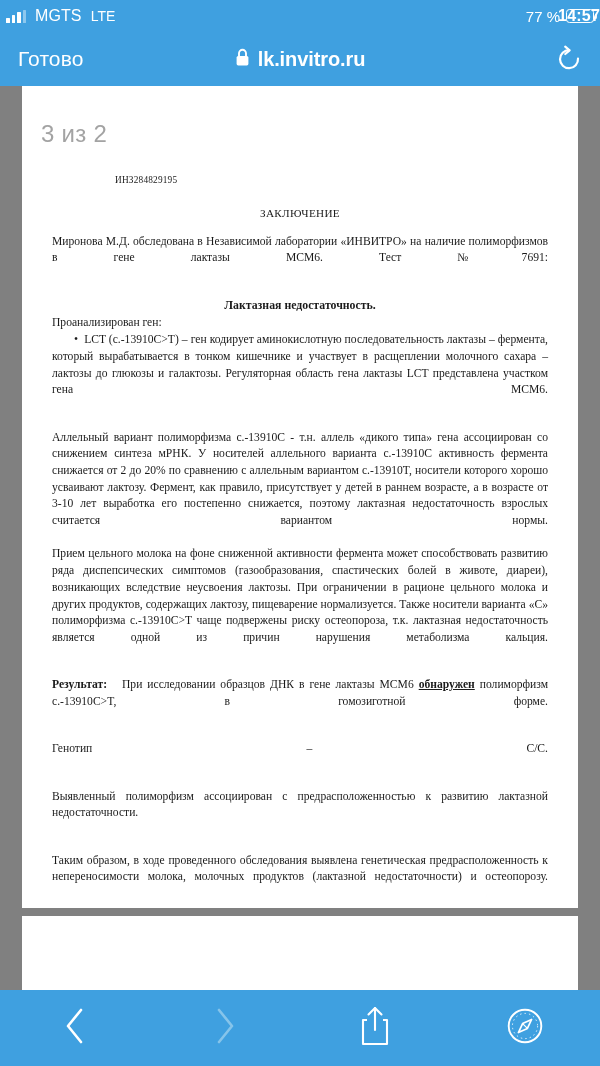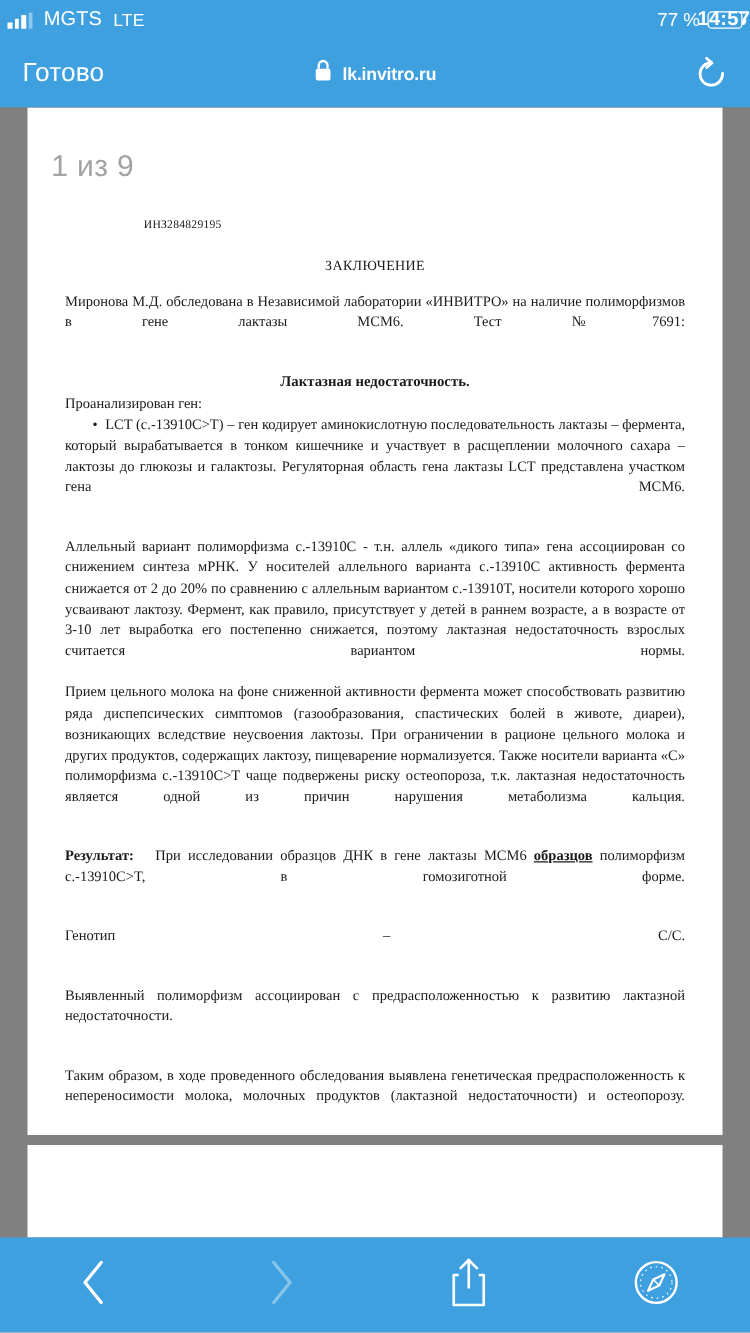--- a/index.html
+++ b/index.html
@@ -121,21 +121,21 @@
     position: absolute;
     left: 0; right: 0;
     display: flex;
     align-items: center;
     justify-content: center;
     gap: 8px;
     pointer-events: none;
   }
   .lock-icon { display: block; }
   .url-text {
-    font-size: 14px;
+    font-size: 20px;
     font-weight: bold;
     letter-spacing: -0.1px;
   }
   .reload-button {
     margin-left: auto;
     cursor: pointer;
     display: flex;
     align-items: center;
     z-index: 2;
   }
@@ -290,41 +290,41 @@
     <svg width="26" height="28" viewBox="0 0 26 28" aria-hidden="true">
       <path d="M13.2 5.2 A9 9 0 1 0 22 13.6" fill="none" stroke="#ffffff" stroke-width="2.2" stroke-linecap="round"></path>
       <path d="M9.2 1.6 L13.6 5.4 L9.3 9" fill="none" stroke="#ffffff" stroke-width="2.2" stroke-linecap="round" stroke-linejoin="round"></path>
     </svg>
   </span>
 </div>
 
 <div class="content-area">
 
   <div class="doc-page doc-page-1">
-    <div class="page-indicator">1 из 9</div>
+    <div class="page-indicator">3 из 2</div>
 
     <div class="doc-body">
 
       <div class="doc-id">ИНЗ284829195</div>
 
       <div class="doc-title">ЗАКЛЮЧЕНИЕ</div>
 
       <p class="doc-para">Миронова М.Д. обследована в Независимой лаборатории «ИНВИТРО» на наличие полиморфизмов в гене лактазы MCM6. Тест №7691:</p>
 
       <div class="doc-subtitle">Лактазная недостаточность.</div>
 
       <div class="doc-line">Проанализирован ген:</div>
 
       <p class="bullet-para"><span class="bullet-mark">•</span>&nbsp;&nbsp;<span>LCT (c.-13910C&gt;T) – ген кодирует аминокислотную последовательность лактазы – фермента, который вырабатывается в тонком кишечнике и участвует в расщеплении молочного сахара – лактозы до глюкозы и галактозы. Регуляторная область гена лактазы LCT представлена участком гена MCM6.</span></p>
 
       <p class="doc-para doc-gap">Аллельный вариант полиморфизма c.-13910C - т.н. аллель «дикого типа» гена ассоциирован со снижением синтеза мРНК. У носителей аллельного варианта c.-13910C активность фермента снижается от 2 до 20% по сравнению с аллельным вариантом c.-13910T, носители которого хорошо усваивают лактозу. Фермент, как правило, присутствует у детей в раннем возрасте, а в возрасте от 3-10 лет выработка его постепенно снижается, поэтому лактазная недостаточность взрослых считается вариантом нормы.</p>
 
       <p class="doc-para tight">Прием цельного молока на фоне сниженной активности фермента может способствовать развитию ряда диспепсических симптомов (газообразования, спастических болей в животе, диареи), возникающих вследствие неусвоения лактозы. При ограничении в рационе цельного молока и других продуктов, содержащих лактозу, пищеварение нормализуется. Также носители варианта «С» полиморфизма c.-13910C&gt;T чаще подвержены риску остеопороза, т.к. лактазная недостаточность является одной из причин нарушения метаболизма кальция.</p>
 
-      <p class="doc-para doc-gap"><span class="bold">Результат:</span>&nbsp;&nbsp; <span>При исследовании образцов ДНК в гене лактазы MCM6</span> <span class="bold-underline">образцов</span> <span>полиморфизм c.-13910C&gt;T, в гомозиготной форме.</span></p>
+      <p class="doc-para doc-gap"><span class="bold">Результат:</span>&nbsp;&nbsp; <span>При исследовании образцов ДНК в гене лактазы MCM6</span> <span class="bold-underline">обнаружен</span> <span>полиморфизм c.-13910C&gt;T, в гомозиготной форме.</span></p>
 
       <p class="doc-para doc-gap">Генотип – С/С.</p>
 
       <p class="doc-para doc-gap">Выявленный полиморфизм ассоциирован с предрасположенностью к развитию лактазной недостаточности.</p>
 
       <p class="doc-para doc-gap">Таким образом, в ходе проведенного обследования выявлена генетическая предрасположенность к непереносимости молока, молочных продуктов (лактазной недостаточности) и остеопорозу.</p>
 
     </div>
   </div>
 

